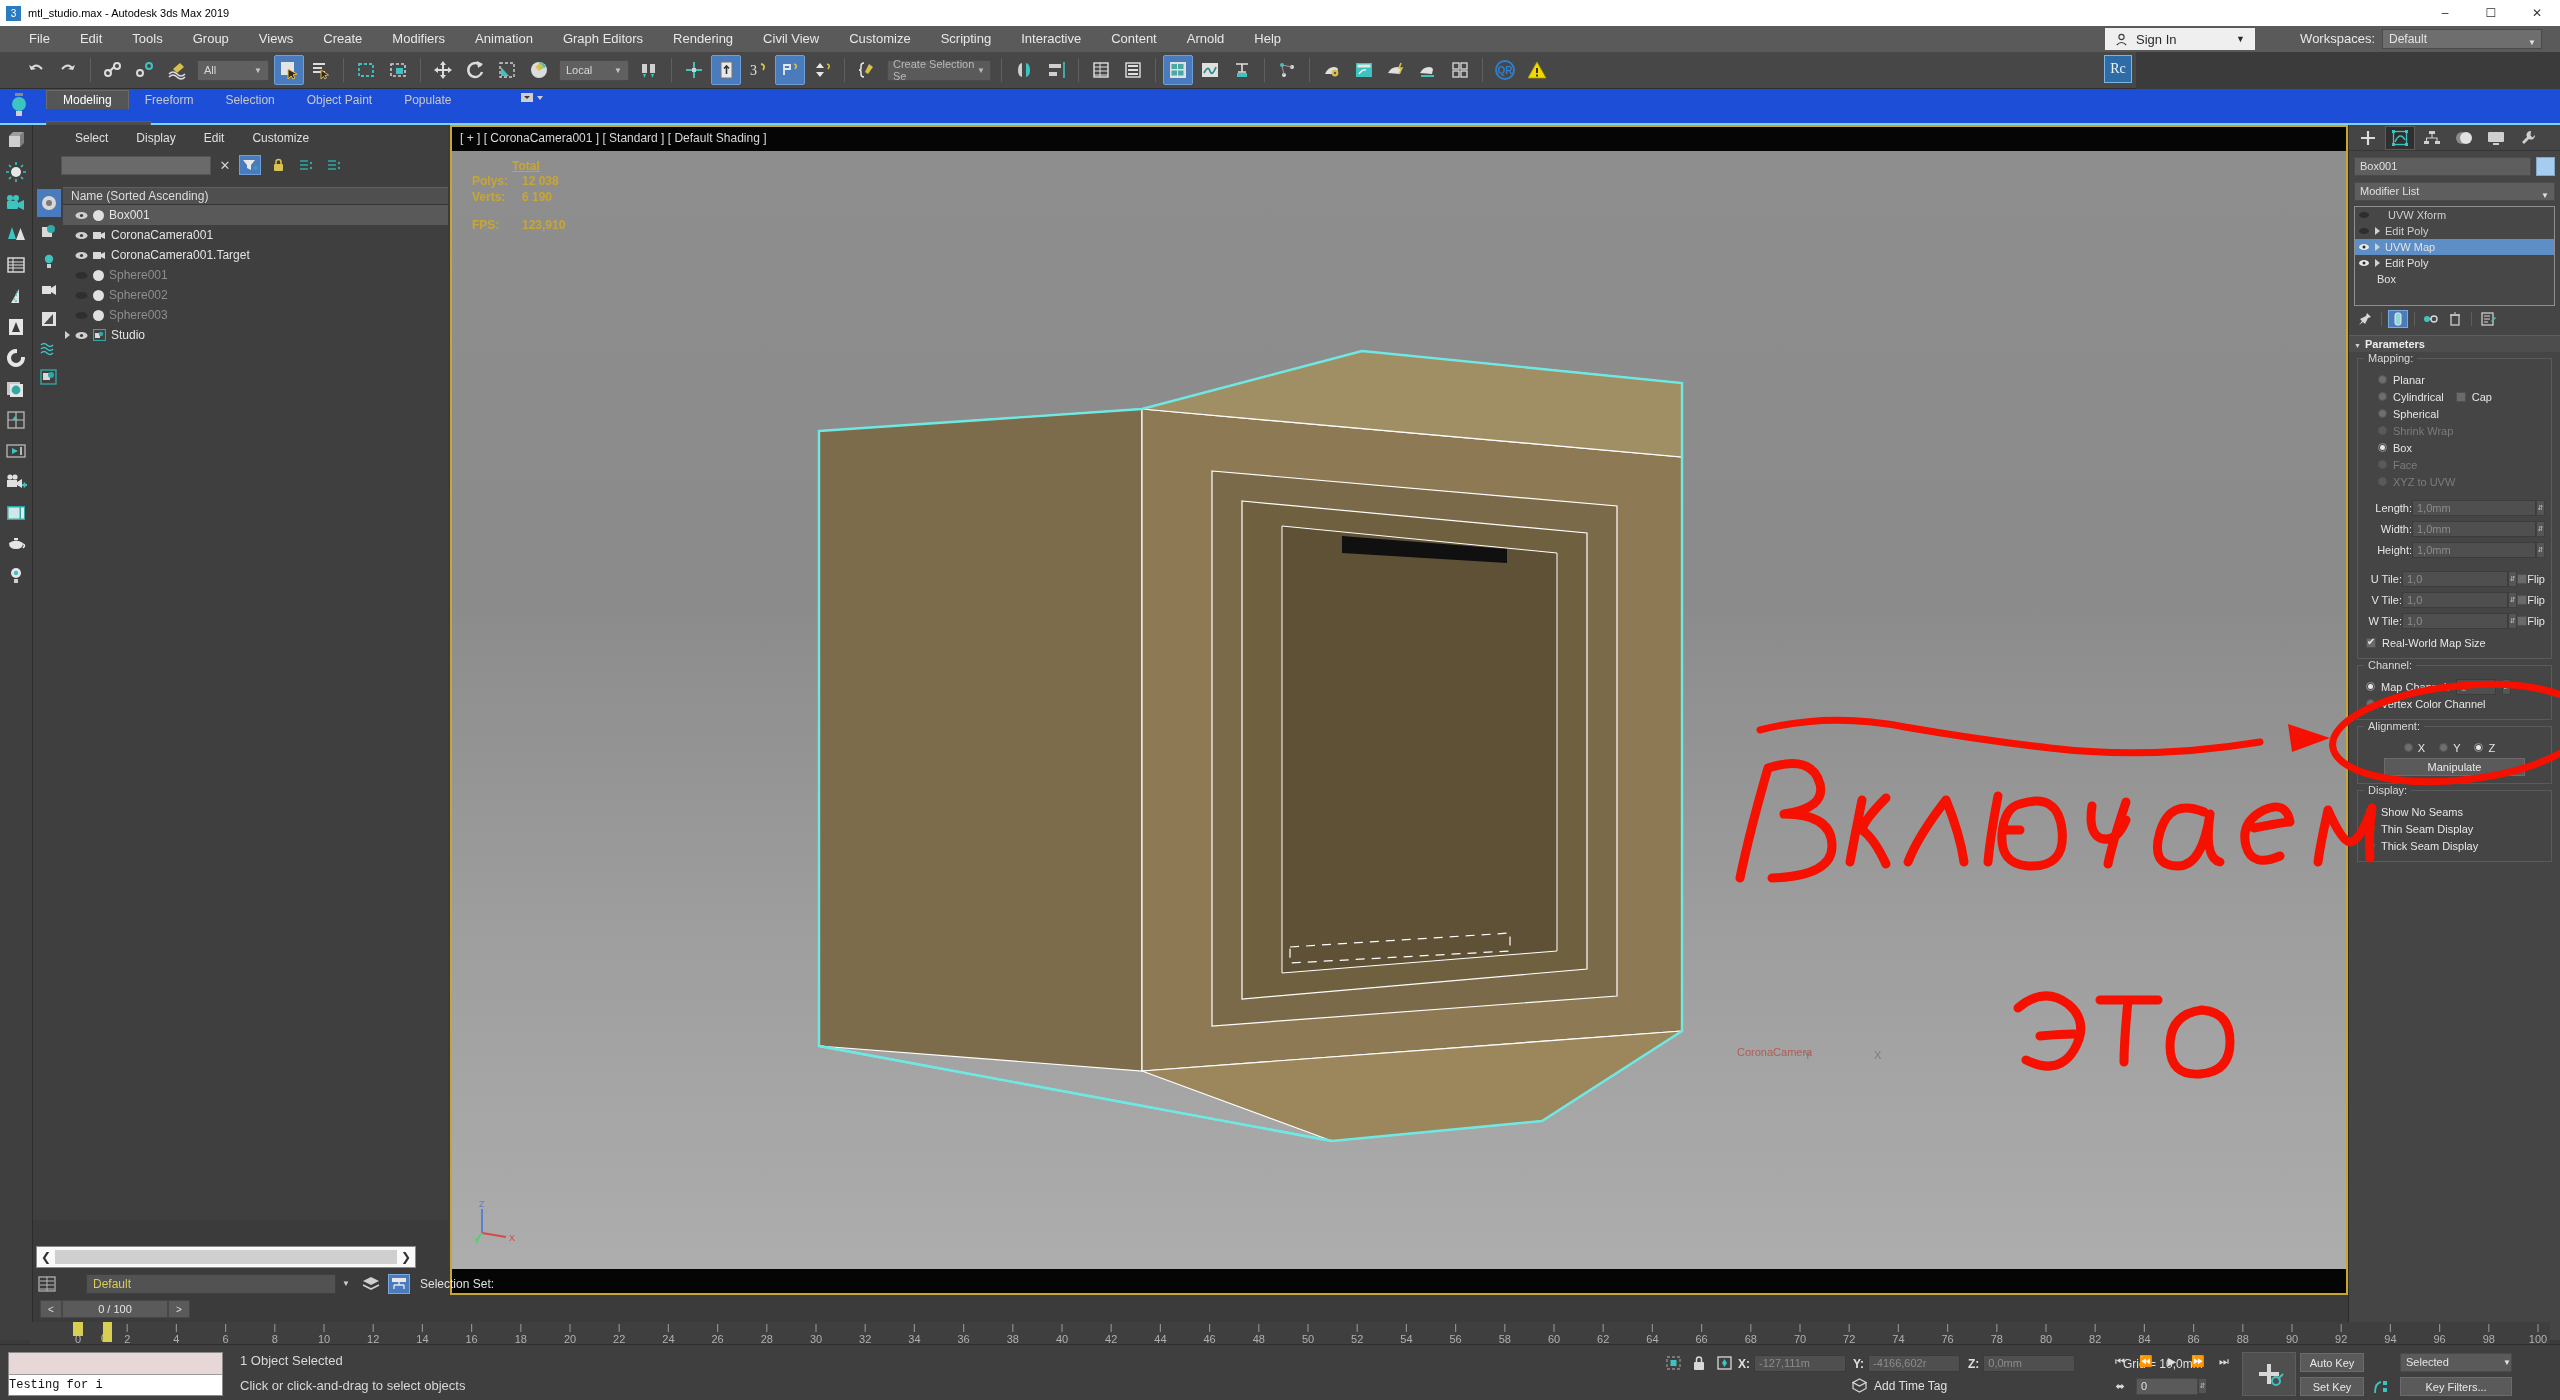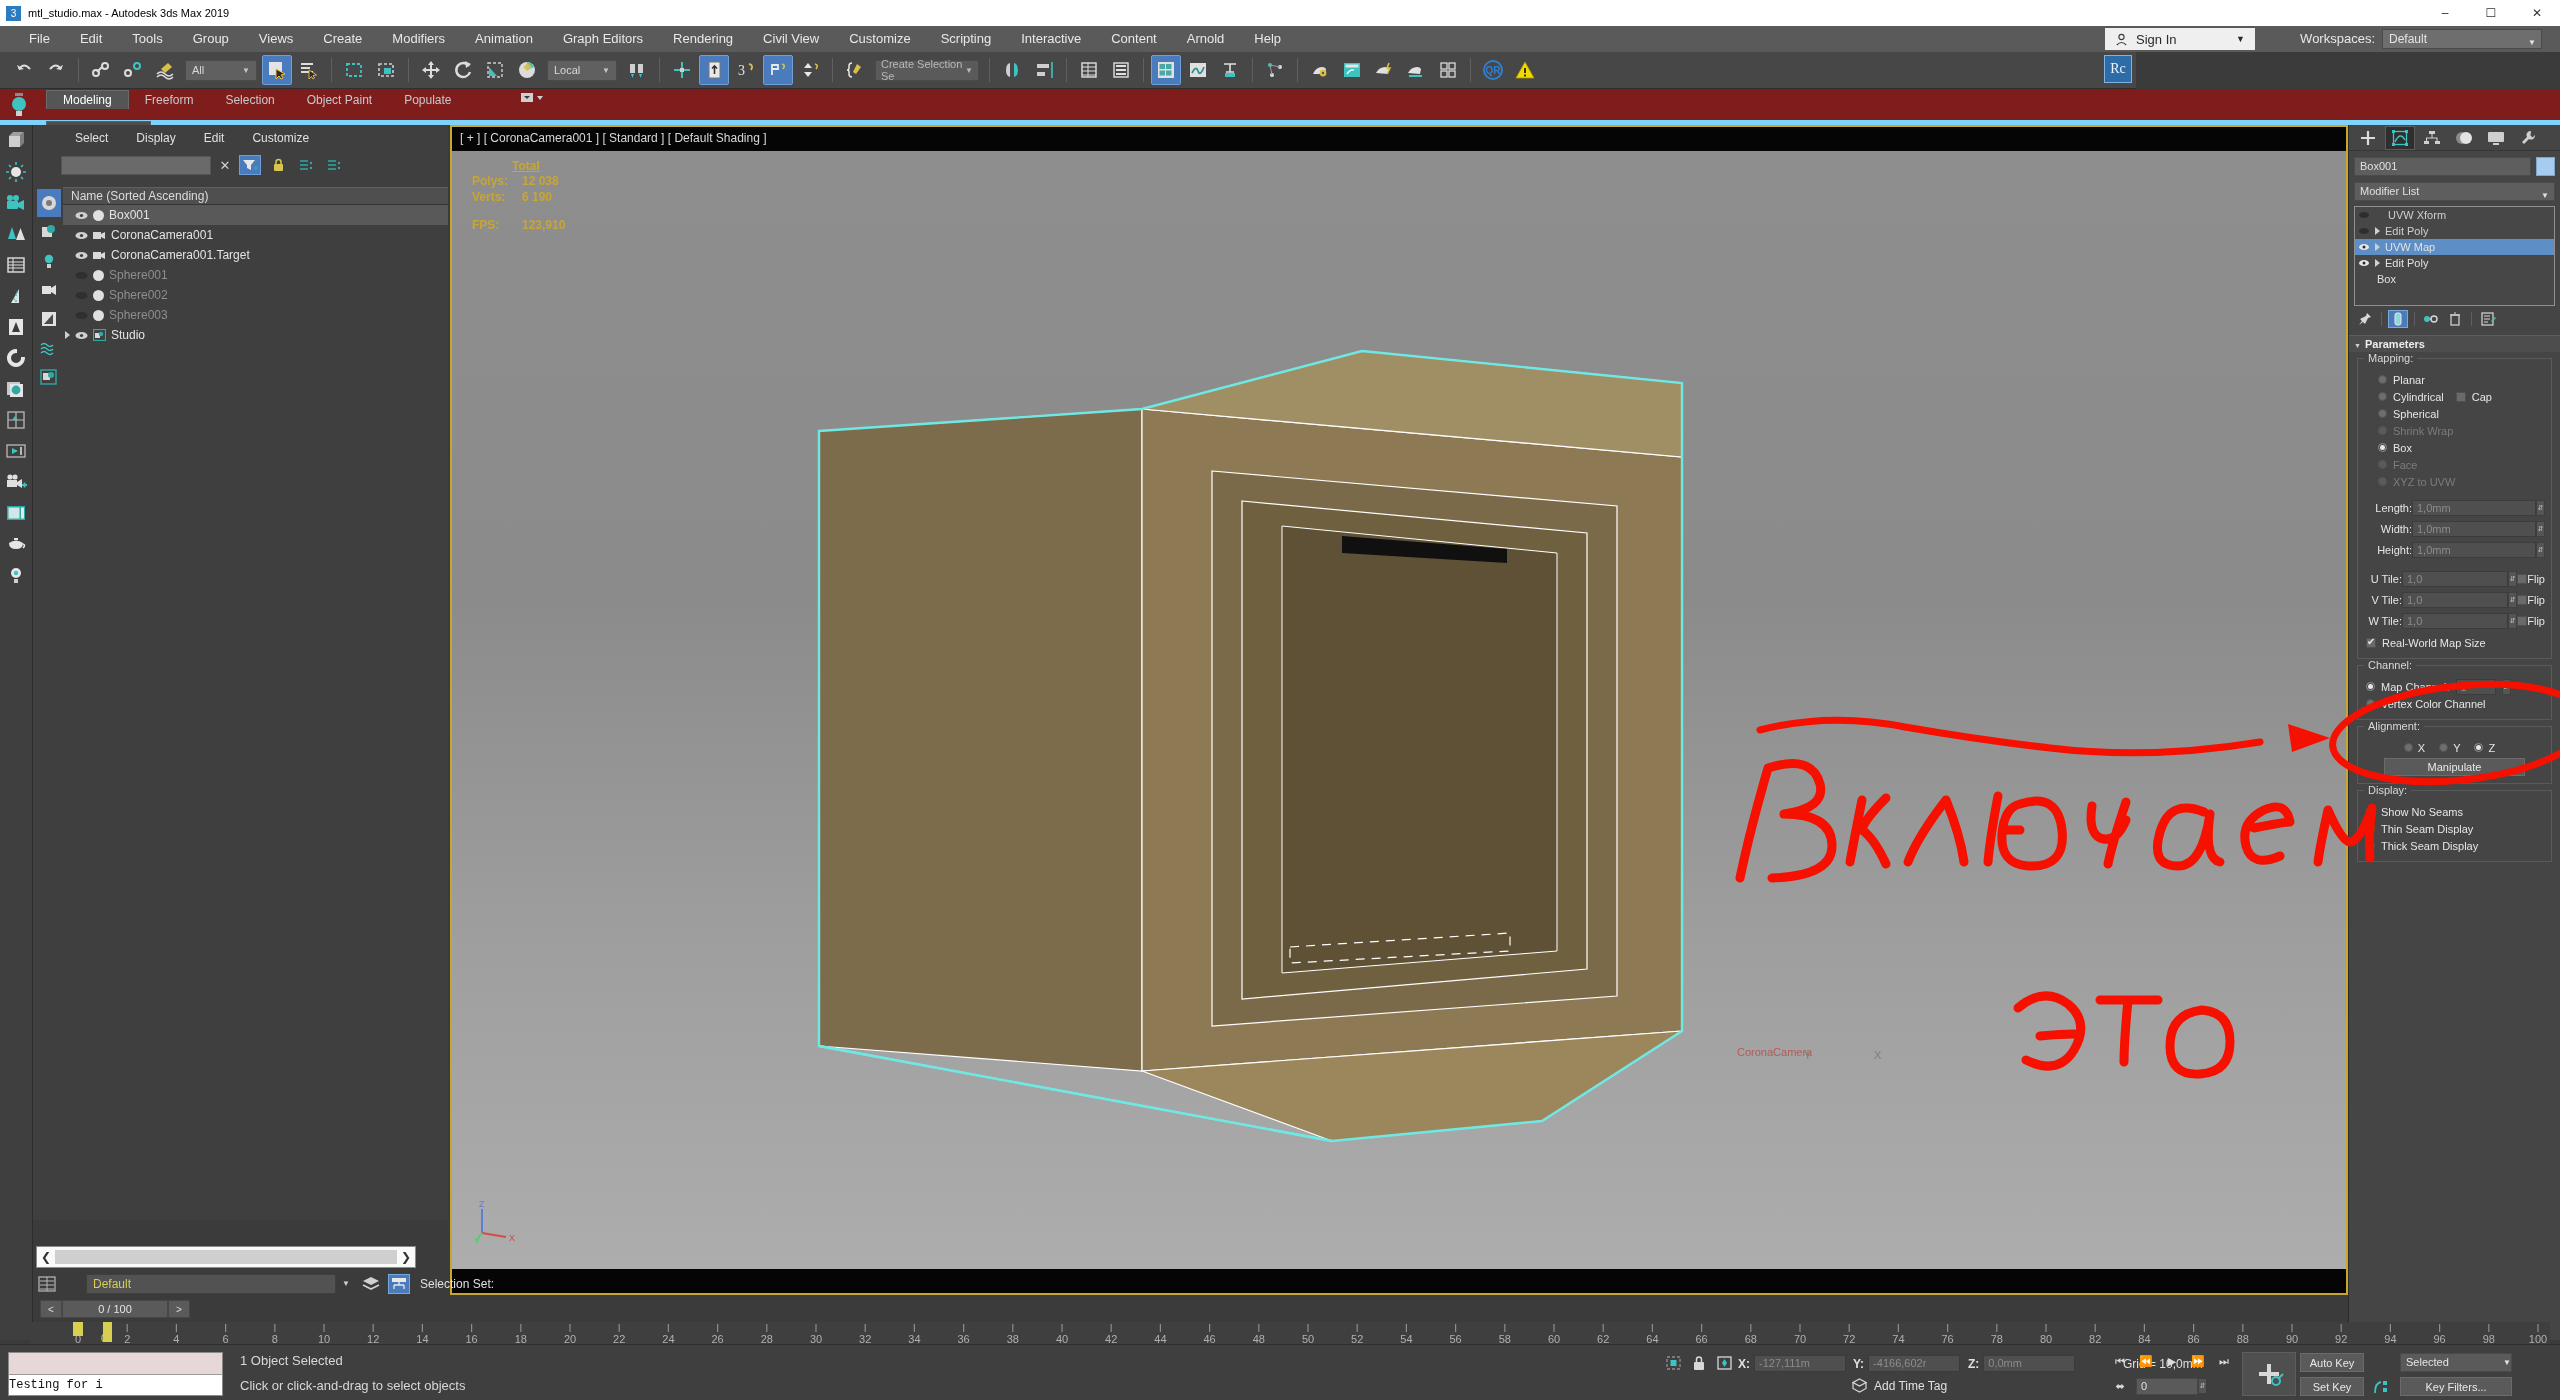--- a/index.html
+++ b/index.html
@@ -40,21 +40,21 @@
   .signin .caret { margin-left:auto; font-size:9px; }
   .ws-label { position:absolute; right:185px; top:0; height:26px; line-height:26px; font-size:13px; color:#e8e8e8;}
   .ws-combo { position:absolute; right:18px; top:3px; width:160px; height:20px; background:#6e6e6e;
               border:1px solid #4a4a4a; font-size:12px; color:#e4e4e4; padding:0 6px; line-height:18px;}
   .ws-combo .caret { position:absolute; right:5px; top:4px; font-size:8px; }
 
   
   .maintoolbar {
     position:absolute; left:0; top:52px; width:2136px; height:37px;
     background:#474747; border-bottom:1px solid #2e2e2e;
-    display:flex; align-items:center; padding-left:8px;
+    display:flex; align-items:center; padding-left:20px;
   }
   .tbtn {
     width:30px; height:30px; display:flex; align-items:center; justify-content:center;
     margin:0 1px; border:1px solid transparent; border-radius:2px; position:relative;
   }
   .tbtn.active { background:#4a7bbd; border-color:#6f9fd8; }
   .tsep { width:1px; height:24px; background:#5f5f5f; margin:0 6px; }
   .combo-small {
     height:21px; min-width:64px; background:#606060; border:1px solid #4a4a4a;
     font-size:11px; color:#d8d8d8; display:flex; align-items:center; padding:0 6px;
@@ -66,21 +66,21 @@
     font-size:11px; color:#b9b9b9; display:flex; align-items:center; padding:0 5px; margin:0 4px;
   }
   .combo-sel .caret { margin-left:auto; font-size:8px; }
   .rc-badge { position:absolute; right:4px; top:3px; width:28px; height:28px; background:#2e6ca8;
               border:1px solid #7fb3e0; color:#eaf3fb; font-size:14px; display:flex;
               align-items:center; justify-content:center; font-family:"Liberation Serif", serif;}
 
   
   .ribbon {
     position:absolute; left:0; top:89px; width:2560px; height:36px;
-    background:#7f1d1d; border-bottom:5px solid #7dd3fc;
+    background:#1d4ed8; border-bottom:2px solid #7dd3fc;
   }
   .ribbon-bulb { position:absolute; left:6px; top:2px; width:26px; height:32px; }
   .ribbon-tabs { position:absolute; left:46px; top:0; display:flex; height:20px; align-items:flex-end;}
   .rtab { font-size:12px; padding:2px 16px 2px; color:#c8c8c8; }
   .rtab.active { background:#555; color:#fff; border:1px solid #6a6a6a; border-bottom:none; }
   .ribbon-sub { position:absolute; left:46px; top:20px; height:16px; display:flex; align-items:center; }
   .rsub { font-size:11px; color:#dcdcdc; background:#4d4d4d; border:1px solid #5e5e5e;
           padding:1px 8px;margin-top:24px; }
   .ribbon-pop { position:absolute; left:520px; top:2px; width:26px; height:14px; }
 

